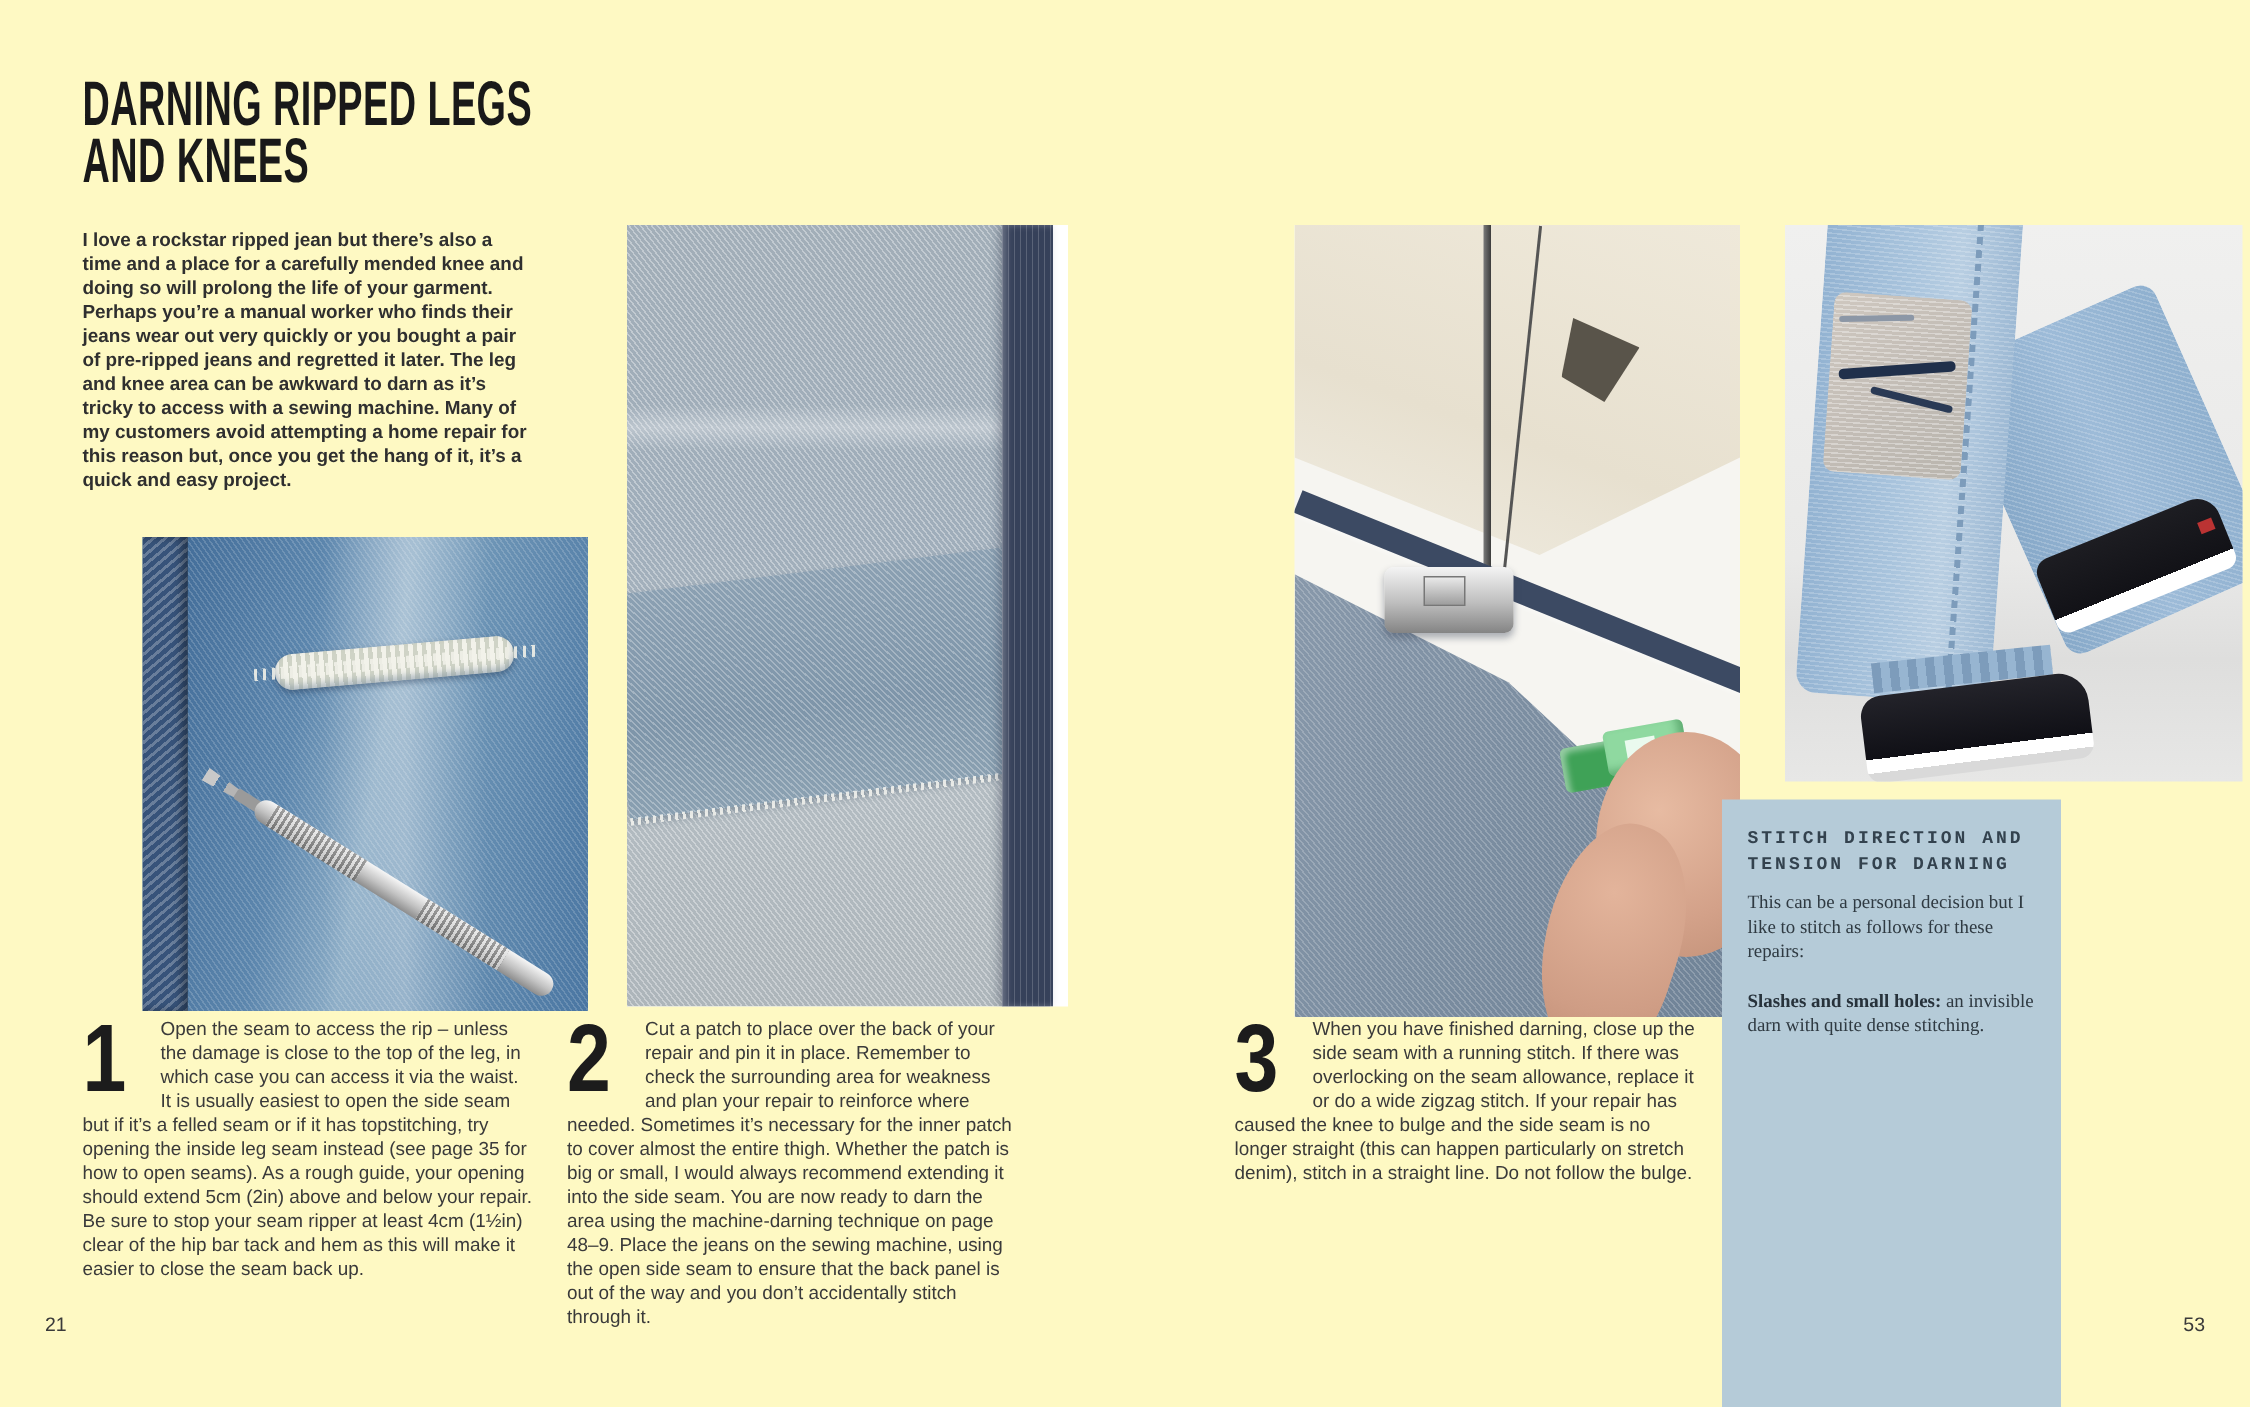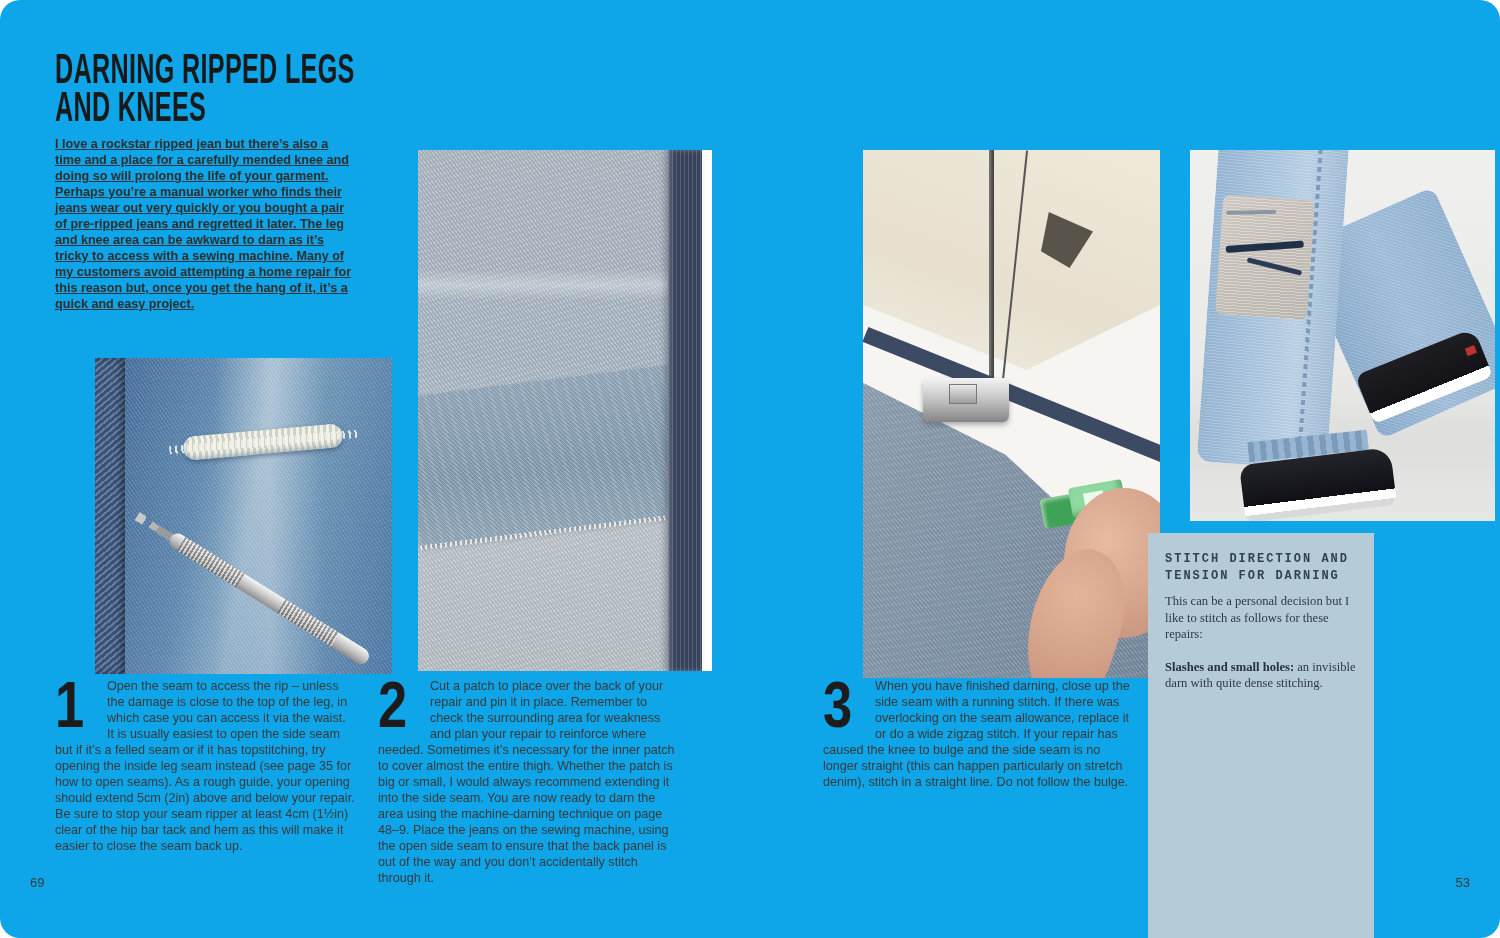--- a/index.html
+++ b/index.html
@@ -1,26 +1,26 @@
 <!DOCTYPE html>
 <html><head>
 <meta charset="utf-8">
 <style>
   html,body{margin:0;padding:0;background:#ffffff;}
   body{width:1500px;height:938px;overflow:hidden;
        font-family:"Liberation Sans", sans-serif;color:#333333;}
-  .spread{position:relative;width:1500px;height:938px;background:#0ea5e9;border-radius:20px;}
+  .spread{position:relative;width:1500px;height:938px;background:#fef9c3;}
 
   
   .title{position:absolute;left:55px;top:50px;margin:0;color:#191919;
          font-weight:700;font-size:42px;line-height:38px;letter-spacing:0.5px;
          transform:scaleX(0.60);transform-origin:left top;white-space:nowrap;}
   .title .title-line{display:block;}
-  .intro{position:absolute;left:55px;top:136px;width:302px;margin:0;
-         font-size:12.6px;line-height:16px;font-weight:700;color:#2f2f2f;text-decoration:underline;}
+  .intro{position:absolute;left:55px;top:152px;width:302px;margin:0;
+         font-size:12.6px;line-height:16px;font-weight:700;color:#2f2f2f;}
   .step{position:absolute;font-size:12.6px;line-height:16px;color:#3a3a3a;}
   .step-num{float:left;width:52px;height:54px;margin-top:2px;
             font-size:64px;line-height:50px;font-weight:700;color:#1c1c1c;
             transform:scaleX(0.82);transform-origin:left top;}
   .step-text{display:inline;}
   .folio{position:absolute;bottom:48px;font-size:13px;color:#3a3a3a;}
   .folio-left{left:30px;}
   .folio-right{right:30px;margin-top:11px;}
 
   
@@ -176,21 +176,21 @@
         <div class="ripper-knurl2"></div>
       </div>
     </div>
   </figure>
 
   <div class="step" style="left:55px;top:678px;width:300px;">
     <span class="step-num">1</span>
     <span class="step-text">Open the seam to access the rip – unless the damage is close to the top of the leg, in which case you can access it via the waist. It is usually easiest to open the side seam but if it’s a felled seam or if it has topstitching, try opening the inside leg seam instead (see page 35 for how to open seams). As a rough guide, your opening should extend 5cm (2in) above and below your repair. Be sure to stop your seam ripper at least 4cm (1½in) clear of the hip bar tack and hem as this will make it easier to close the seam back up.</span>
   </div>
 
-  <div class="folio folio-left">69</div>
+  <div class="folio folio-left">21</div>
 
   <figure class="photo photo2">
     <div class="ph p2-base"></div>
     <div class="ph p2-crease"></div>
     <div class="ph p2-patch"></div>
     <div class="ph p2-dark-seam"></div>
   </figure>
 
   <div class="step" style="left:378px;top:678px;width:298px;">
     <span class="step-num">2</span>

